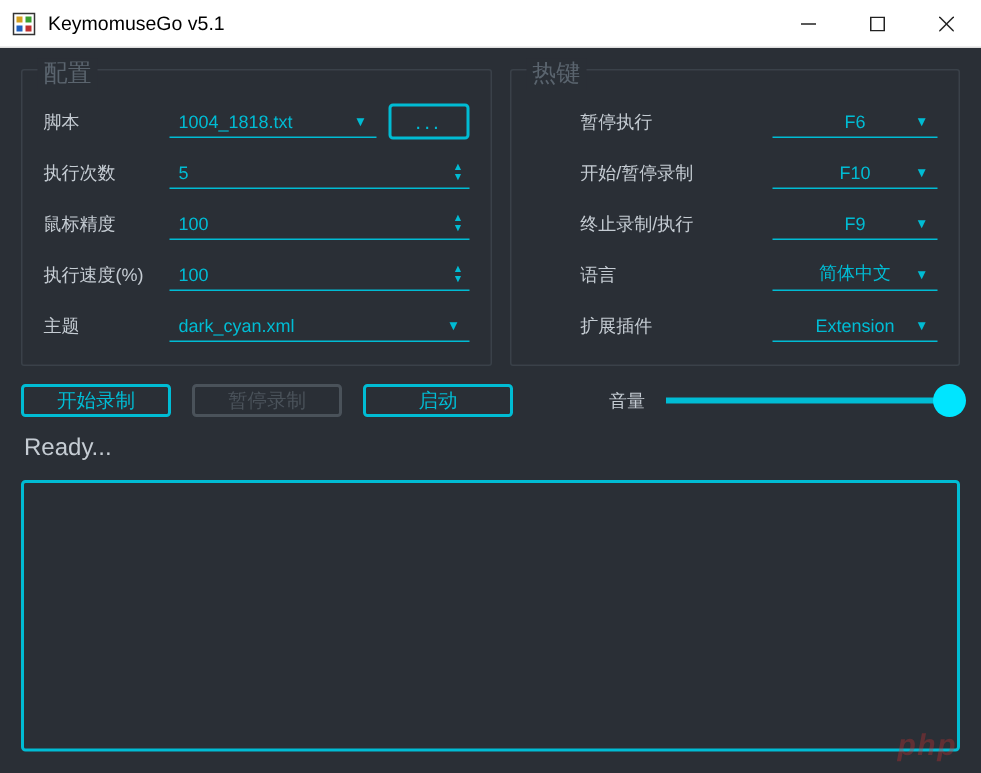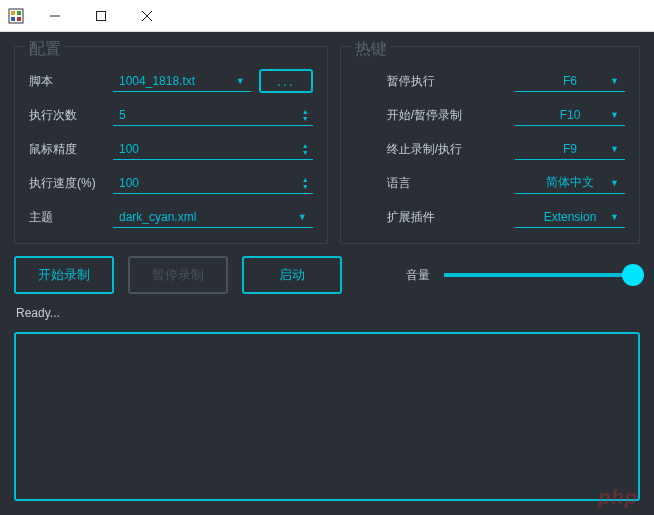--- a/index.html
+++ b/index.html
@@ -142,21 +142,21 @@
       cursor: pointer;
       letter-spacing: 2px;
     }
     .action-row {
       display: flex;
       align-items: center;
       gap: 14px;
     }
     .action-btn {
       width: 100px;
-      height: 38px;
+      height: 22px;
       border: 2px solid #00bcd4;
       border-radius: 3px;
       background: transparent;
       color: #00bcd4;
       font-size: 13px;
       display: flex;
       align-items: center;
       justify-content: center;
       cursor: pointer;
     }
@@ -183,21 +183,21 @@
       right: -10px;
       top: 50%;
       transform: translateY(-50%);
       width: 22px;
       height: 22px;
       border-radius: 50%;
       background: #00e5ff;
     }
     .status-text {
       color: #c5ccd3;
-      font-size: 12px;
+      font-size: 16px;
       padding-left: 2px;
     }
     .log-area {
       flex: 1;
       border: 2px solid #00bcd4;
       border-radius: 3px;
       background: transparent;
     }
     .watermark {
       position: absolute;
@@ -215,20 +215,21 @@
 <body>
 
 <div class="titlebar">
   <svg class="app-icon" viewBox="0 0 16 16">
     <rect x="1" y="1" width="14" height="14" fill="none" stroke="#333" stroke-width="1"></rect>
     <rect x="3" y="3" width="4" height="4" fill="#d4a020"></rect>
     <rect x="9" y="3" width="4" height="4" fill="#3aa030"></rect>
     <rect x="3" y="9" width="4" height="4" fill="#2060c0"></rect>
     <rect x="9" y="9" width="4" height="4" fill="#c03030"></rect>
   </svg>
+  <span class="title-text">KeymomuseGo v5.1</span>
   <div class="win-controls">
     <div class="win-btn">
       <svg width="10" height="10" viewBox="0 0 10 10">
           <line x1="0" y1="5" x2="10" y2="5" stroke="#222" stroke-width="1"></line>
         </svg>
     </div>
     <div class="win-btn">
       <svg width="10" height="10" viewBox="0 0 10 10">
           <rect x="0.5" y="0.5" width="9" height="9" fill="none" stroke="#222" stroke-width="1"></rect>
         </svg>

